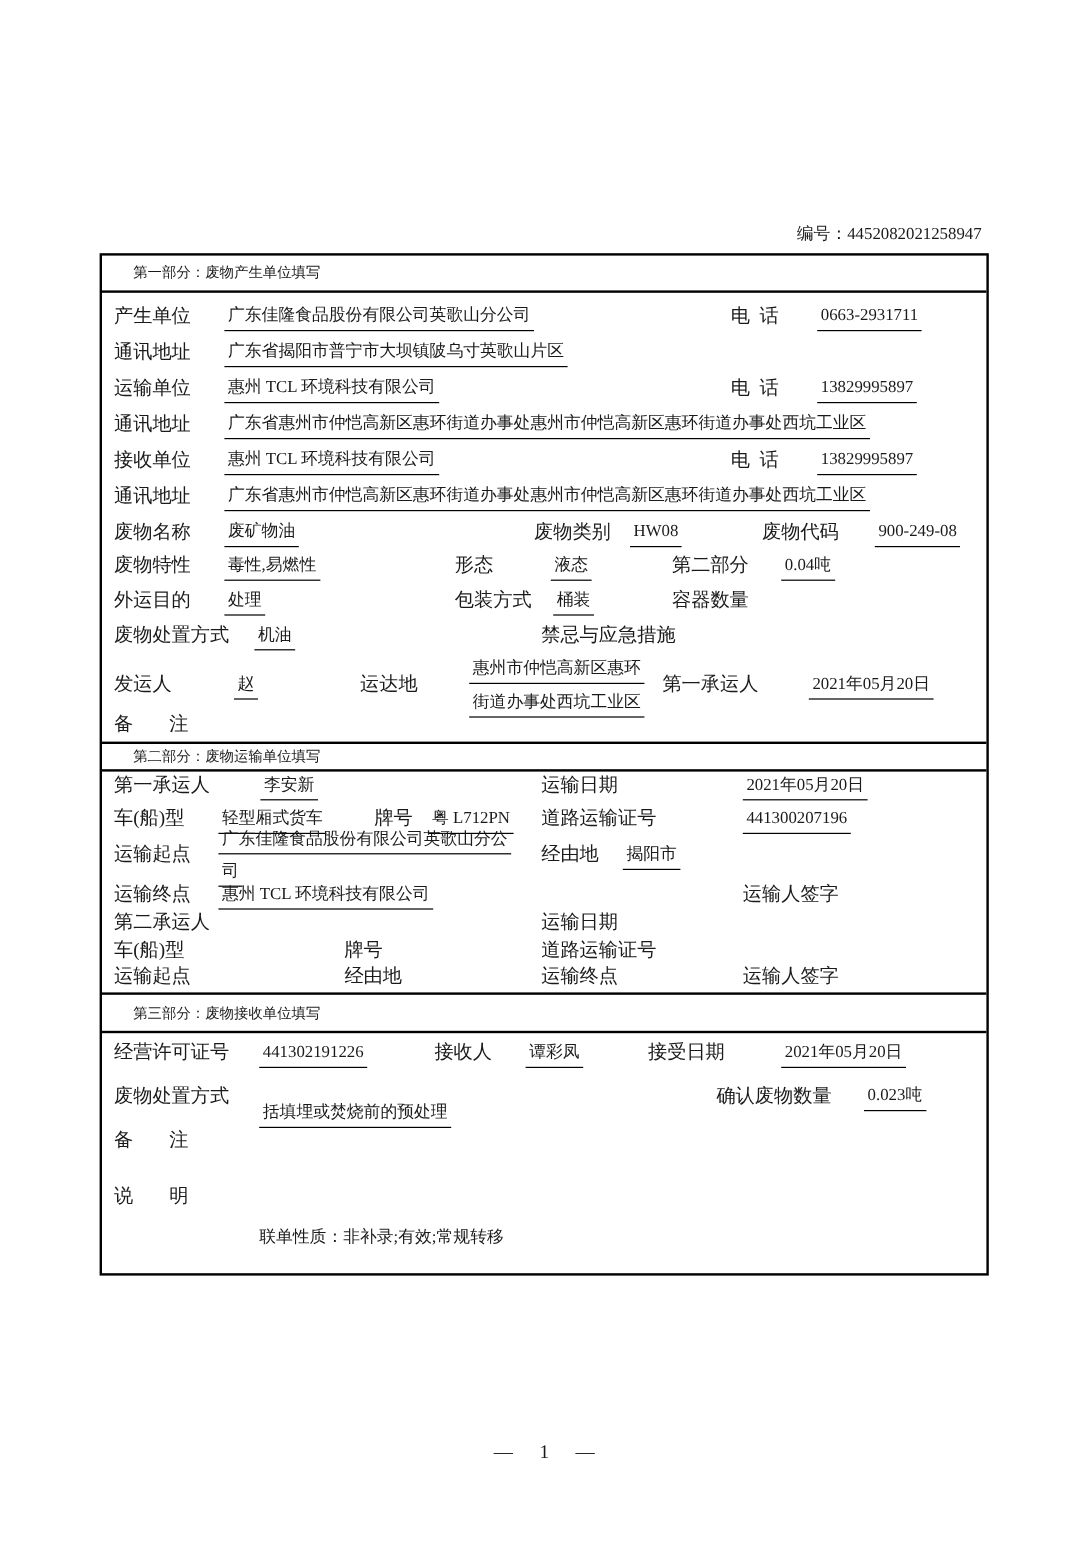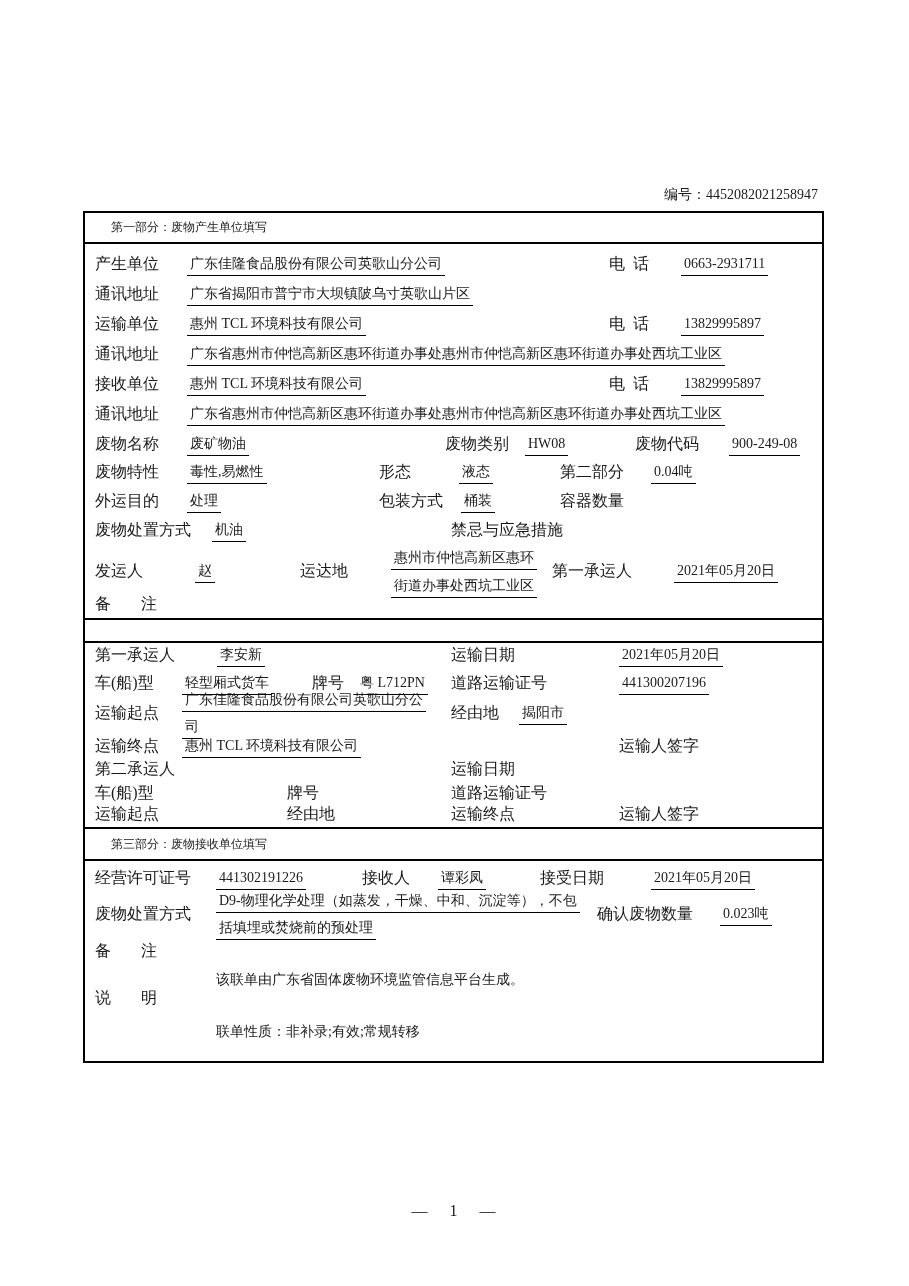--- a/index.html
+++ b/index.html
@@ -98,20 +98,21 @@
     <span class="f v u" style="left:110px;top:348px">赵</span>
     <span class="f" style="left:215px;top:348px">运达地</span>
     <span class="f v u" style="left:306px;top:335px">惠州市仲恺高新区惠环</span>
     <span class="f v u" style="left:306px;top:363px">街道办事处西坑工业区</span>
     <span class="f" style="left:467px;top:348px">第一承运人</span>
     <span class="f v u" style="left:589px;top:348px">2021年05月20日</span>
 
     <span class="f wide" style="left:10px;top:381px">备注</span>
 
     <div class="hline" style="top:405px"></div>
+    <div class="sec-h" style="top:406px">第二部分：废物运输单位填写</div>
     <div class="hline" style="top:428px"></div>
 
     <span class="f" style="left:10px;top:432px">第一承运人</span>
     <span class="f v u" style="left:132px;top:432px">李安新</span>
     <span class="f" style="left:366px;top:432px">运输日期</span>
     <span class="f v u" style="left:534px;top:432px">2021年05月20日</span>
 
     <span class="f" style="left:10px;top:460px">车(船)型</span>
     <span class="f v u" style="left:97px;top:460px">轻型厢式货车</span>
     <span class="f" style="left:227px;top:460px">牌号</span>
@@ -146,28 +147,26 @@
     <div class="hline" style="top:646px"></div>
 
     <span class="f" style="left:10px;top:655px">经营许可证号</span>
     <span class="f v u" style="left:131px;top:655px">441302191226</span>
     <span class="f" style="left:277px;top:655px">接收人</span>
     <span class="f v u" style="left:353px;top:655px">谭彩凤</span>
     <span class="f" style="left:455px;top:655px">接受日期</span>
     <span class="f v u" style="left:566px;top:655px">2021年05月20日</span>
 
     <span class="f" style="left:10px;top:691px">废物处置方式</span>
-    <span class="f v u" style="left:131px;top:678px">D9-物理化学处理（如蒸发，干燥、中和、沉淀等），不包</span>
     <span class="f v u" style="left:131px;top:705px">括填埋或焚烧前的预处理</span>
     <span class="f" style="left:512px;top:691px">确认废物数量</span>
     <span class="f v u" style="left:635px;top:691px">0.023吨</span>
 
     <span class="f wide" style="left:10px;top:728px">备注</span>
 
     <span class="f wide" style="left:10px;top:775px">说明</span>
-    <span class="f v" style="left:131px;top:757px">该联单由广东省固体废物环境监管信息平台生成。</span>
     <span class="f v" style="left:131px;top:809px">联单性质：非补录;有效;常规转移</span>
 
   </div>
 
   <div class="page-no">— 1 —</div>
 
 </div>
 
 </body></html>

